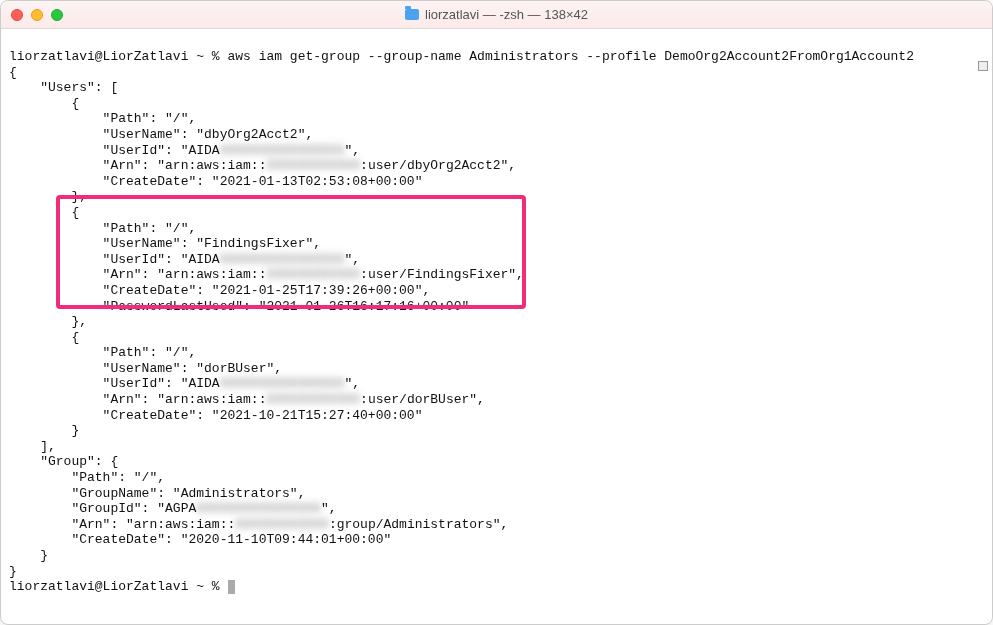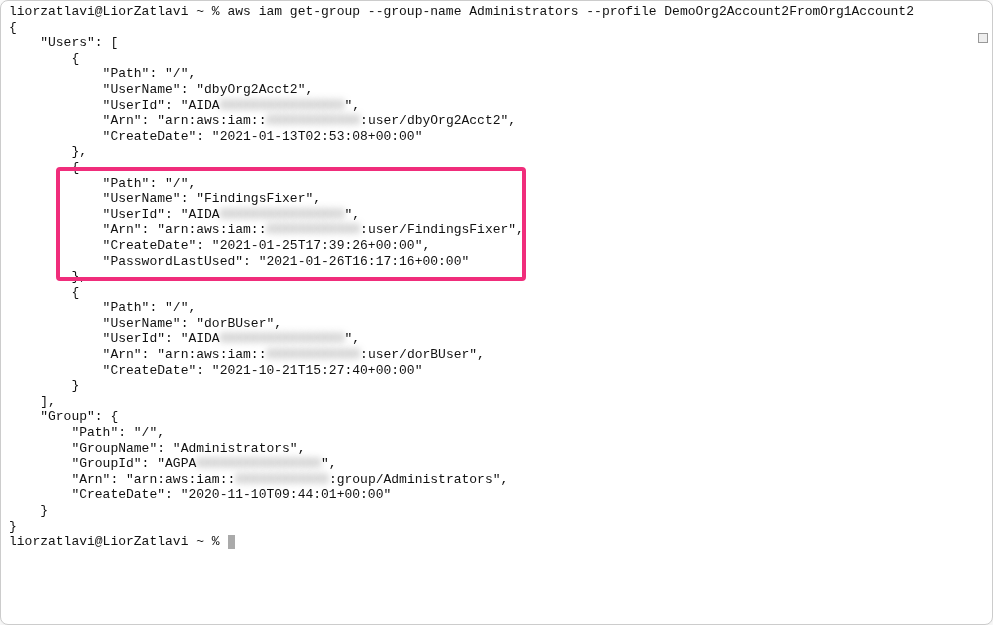--- a/index.html
+++ b/index.html
@@ -71,21 +71,21 @@
   .folder-icon::before {
     content:"";
     position:absolute;
     top:-3px; left:0;
     width:6px; height:3px;
     background:#4aa3f0;
     border-radius:1px 1px 0 0;
   }
   .content {
     flex: 1;
-    padding: 3px 8px;
+    padding: 20px 8px;
     overflow: hidden;
     position: relative;
   }
   .line { white-space: pre; color: #111; }
   .blur {
     color: transparent;
     text-shadow: 0 0 7px rgba(0,0,0,0.55);
   }
   .highlight-box {
     position: absolute;
@@ -109,20 +109,31 @@
     height:10px;
     border:1px solid #999;
     background: #eee;
   }
 </style>
 </head>
 <body>
 
 <div class="window">
 
+  <div class="titlebar">
+    <div class="traffic">
+      <div class="dot red"></div>
+      <div class="dot yellow"></div>
+      <div class="dot green"></div>
+    </div>
+    <div class="title-center">
+      <span class="folder-icon"></span>
+      <span>liorzatlavi — -zsh — 138×42</span>
+    </div>
+  </div>
 
   <div class="content">
 
     <div class="scroll-square"></div>
 
     <div class="line"><span>liorzatlavi@LiorZatlavi ~ % </span><span>aws iam get-group --group-name Administrators --profile DemoOrg2Account2FromOrg1Account2</span></div>
 
     <div class="line">{</div>
     <div class="line">    "Users": [</div>
 

